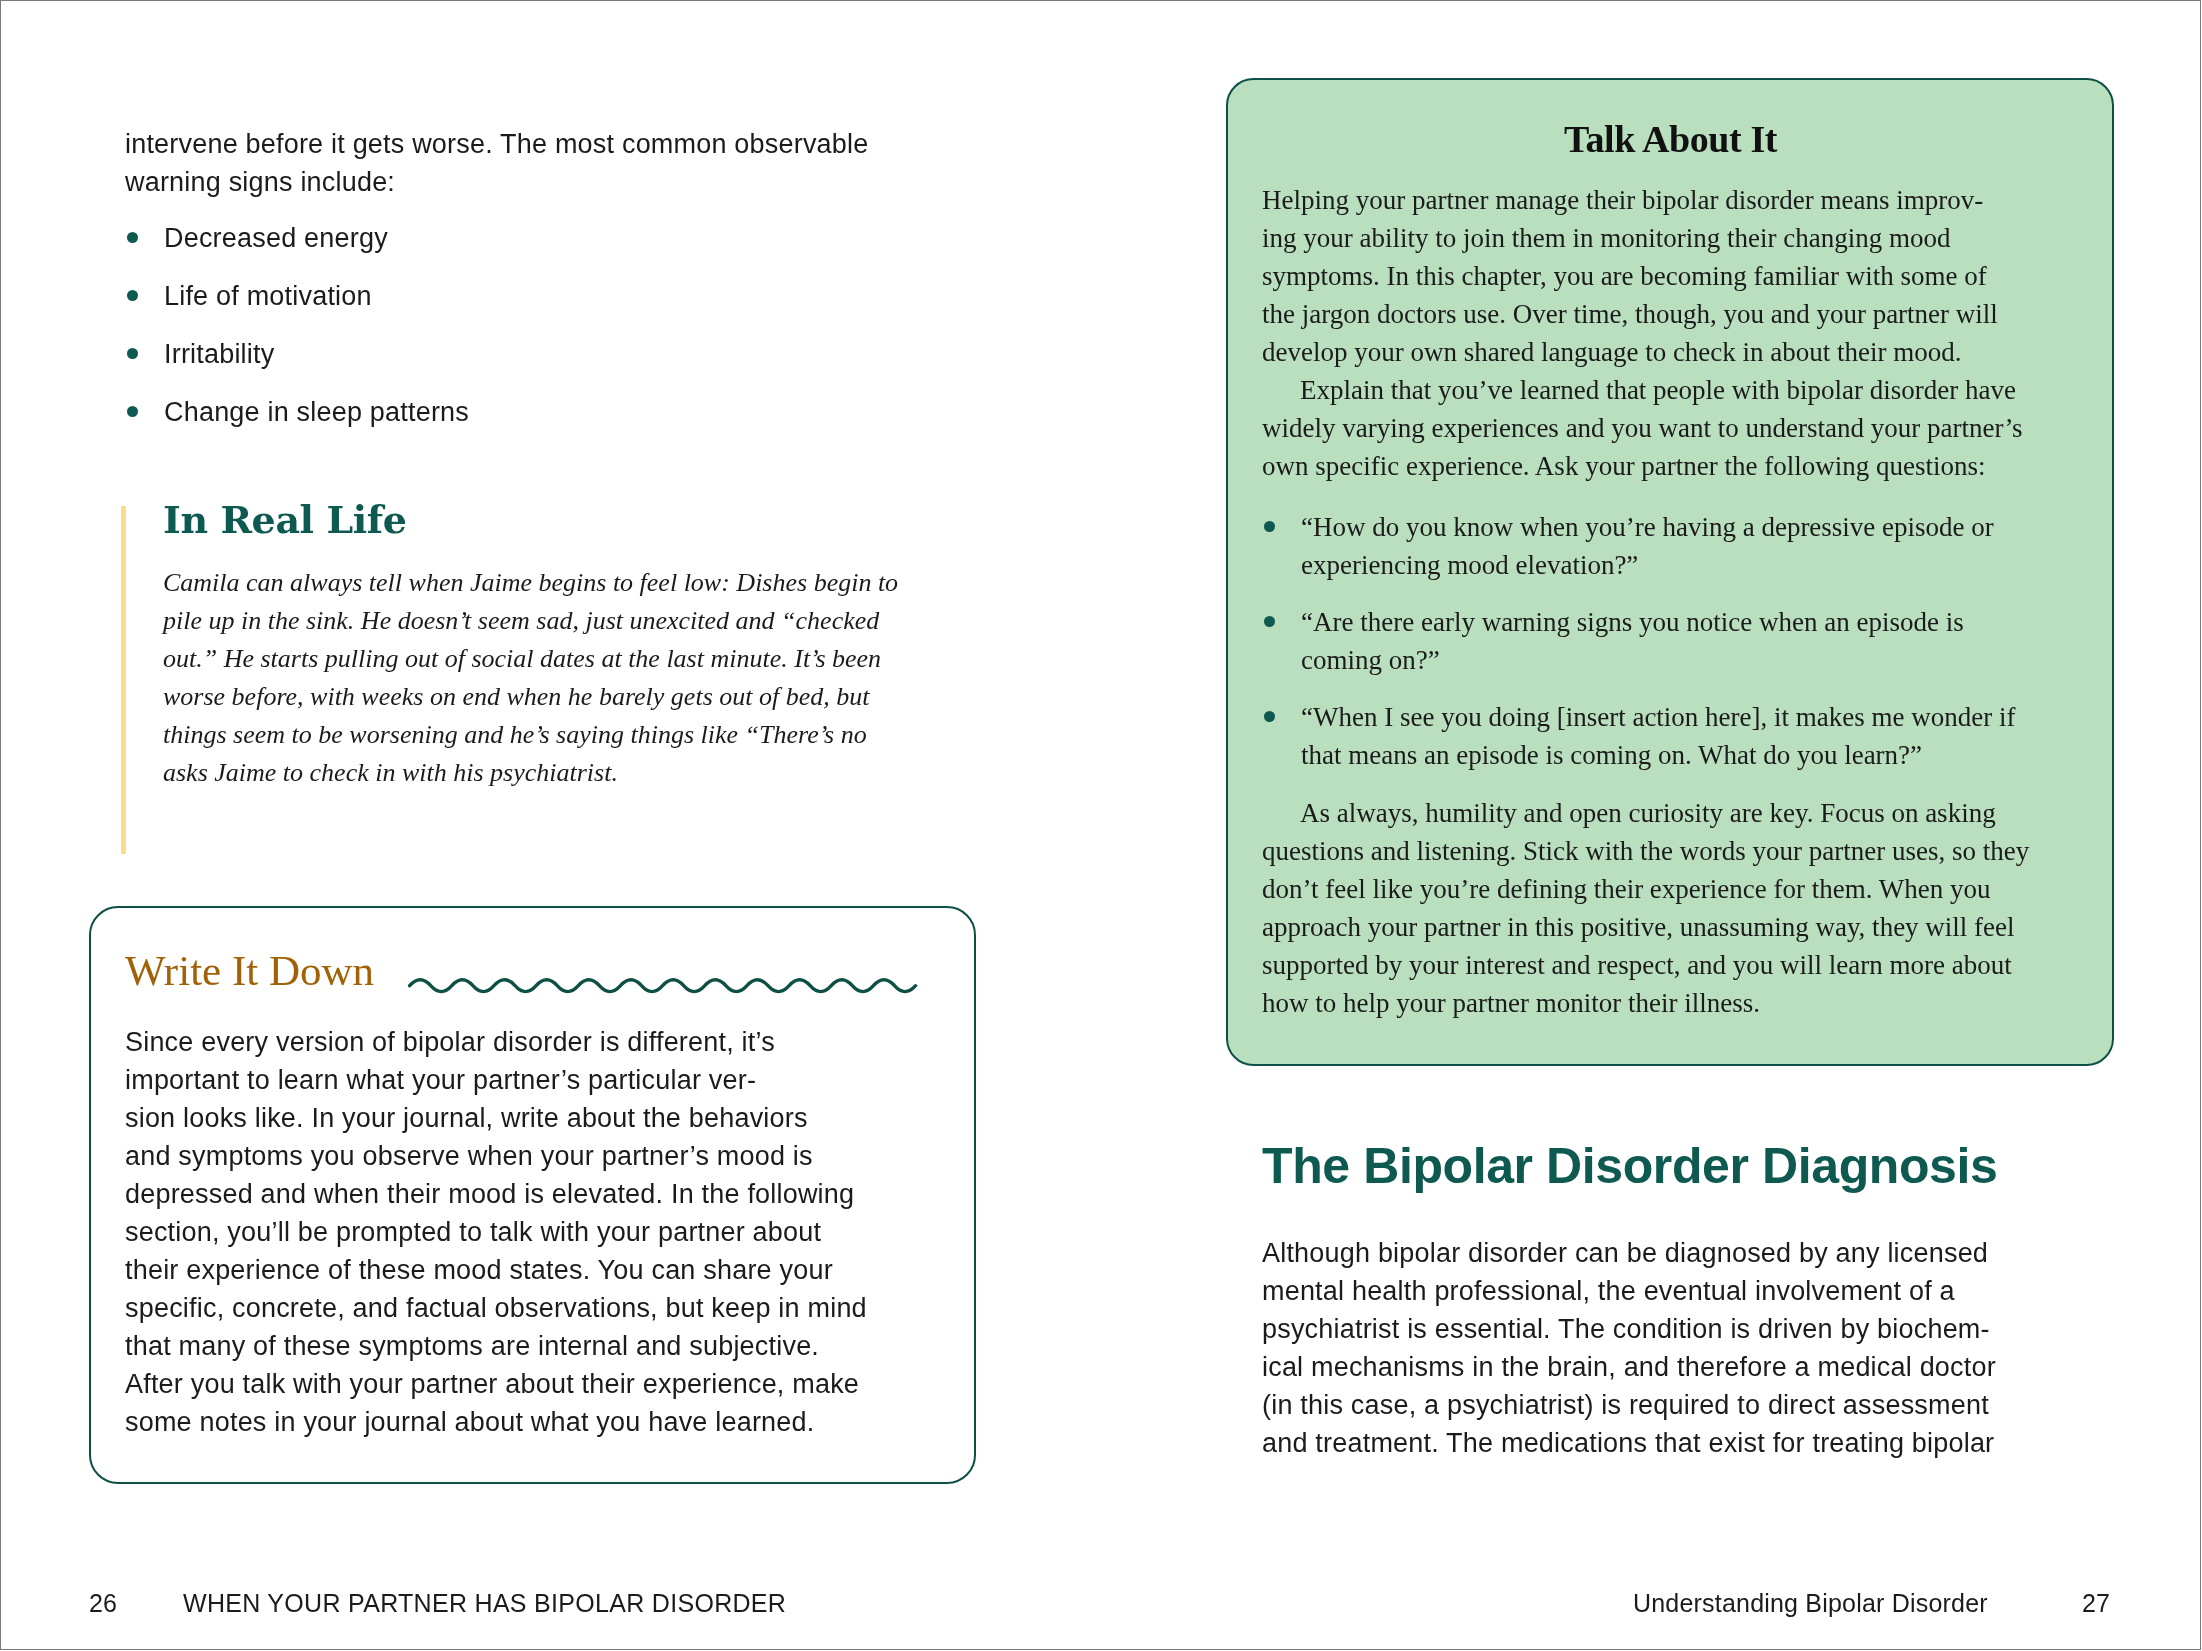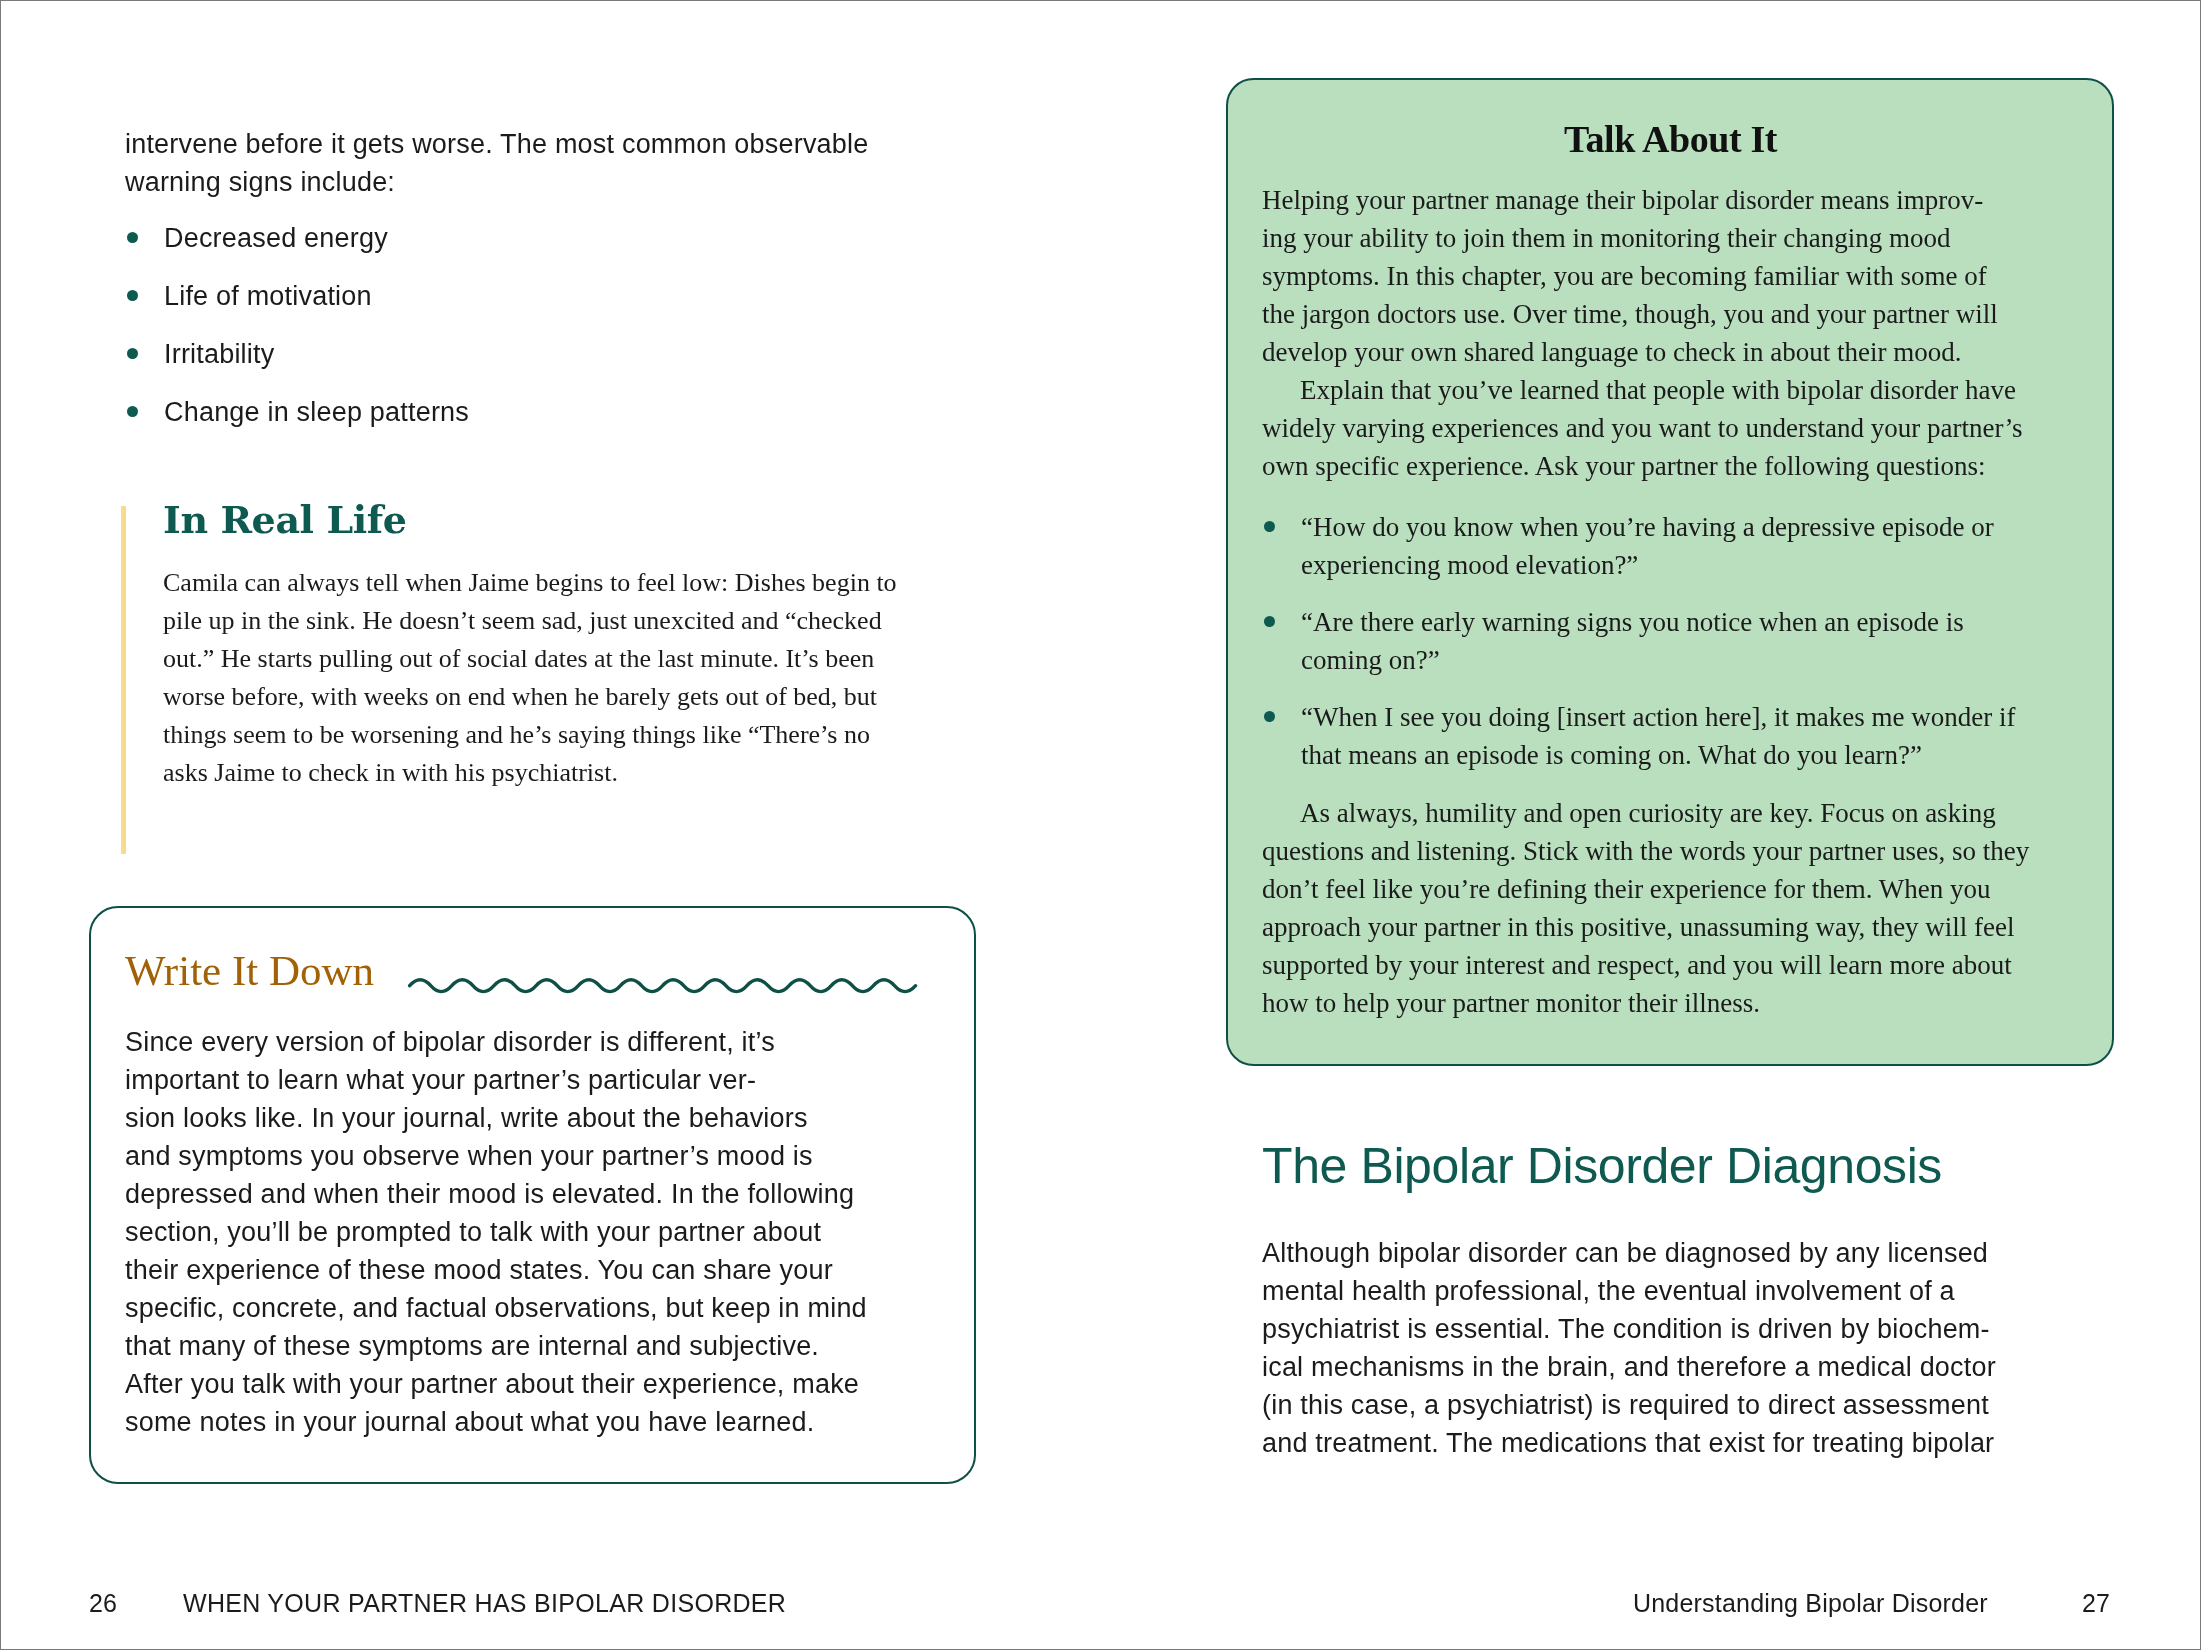--- a/index.html
+++ b/index.html
@@ -14,40 +14,40 @@
 
   
   .intro { left: 125px; top: 125px; width: 826px; }
   .bullets { left: 125px; top: 219px; margin: 0; padding: 0; list-style: none; }
   .bullets li { position: relative; height: 58px; padding-left: 39px; white-space: nowrap; }
   .dot { position: absolute; left: 1.7px; top: 13px; width: 11.2px; height: 11.2px; border-radius: 50%; background: #0e5a50; }
 
   
   .irl-bar { left: 121px; top: 506px; width: 5.2px; height: 348px; background: #f7dc8c; }
   .irl-title { left: 163px; top: 497px; font-size: 38px; font-weight: bold; color: #0e5a50; white-space: nowrap; font-family: "DejaVu Serif", serif; letter-spacing: -0.4px; }
-  .irl-text { left: 163px; top: 564px; font-size: 26px; line-height: 38px; color: #1b1b1b; font-family: "Liberation Serif", serif; }
+  .irl-text { left: 163px; top: 564px; font-style: italic; font-size: 26px; line-height: 38px; color: #1b1b1b; font-family: "Liberation Serif", serif; }
 
   
   .wid-box { left: 89px; top: 906px; width: 883px; height: 574px; border: 2.6px solid #0e4f46; border-radius: 29px; }
   .wid-title { left: 125px; top: 946px; font-size: 43px; color: #a16207; white-space: nowrap; font-family: "Liberation Serif", serif; }
   .wave { left: 403px; top: 967px; }
   .wid-text { left: 125px; top: 1023px; width: 826px; }
 
   
   .tai-box { left: 1226px; top: 78px; width: 884px; height: 984px; border: 2.6px solid #0e4f46; border-radius: 27.5px; background: #b9dfbf; }
   .tai-title { left: 1226px; width: 889px; top: 117px; text-align: center; font-size: 38px; color: #111; font-weight: bold; font-family: "Liberation Serif", serif; letter-spacing: -0.4px; }
   .tai-text { left: 1262px; top: 181px; font-size: 27px; line-height: 38px; color: #1b1b1b; font-family: "Liberation Serif", serif; }
   .tai-bullets { left: 1262px; top: 508px; margin: 0; padding: 0; list-style: none; font-family: "Liberation Serif", serif; font-size: 27px; line-height: 38px; color: #1b1b1b; }
   .tai-bullets li { position: relative; padding-left: 39px; margin-bottom: 19px; }
   .tai-bullets .dot { top: 13px; }
   .tai-text2 { left: 1262px; top: 794px; font-size: 27px; line-height: 38px; color: #1b1b1b; font-family: "Liberation Serif", serif; }
   .indent { padding-left: 38px; }
 
   
-  .dx-title { left: 1262px; top: 1137px; font-size: 50px; font-weight: normal; color: #0e5a50; white-space: nowrap; letter-spacing: -0.4px; text-align: center; }
+  .dx-title { left: 1262px; top: 1137px; font-size: 50px; font-weight: bold; color: #0e5a50; white-space: nowrap; letter-spacing: -0.4px; text-align: center; }
   .dx-text { left: 1262px; top: 1234px; width: 826px; }
 
   
   .footer { top: 1549px; font-size: 25px; color: #1b1b1b; white-space: nowrap; margin-top: 35px; }
   .f-num-l { left: 89px; }
   .f-title-l { left: 183px; letter-spacing: 0.3px; }
   .f-title-r { left: 1633px; }
   .f-num-r { left: 2082px; }
 </style>
 </head>

